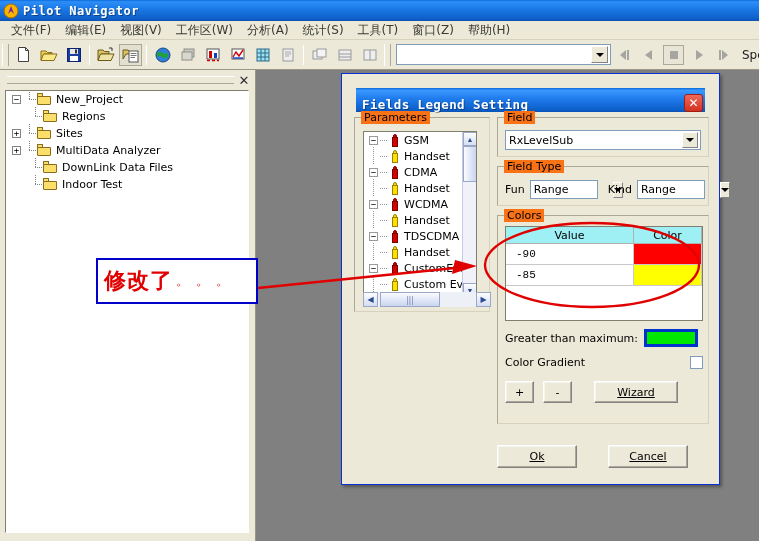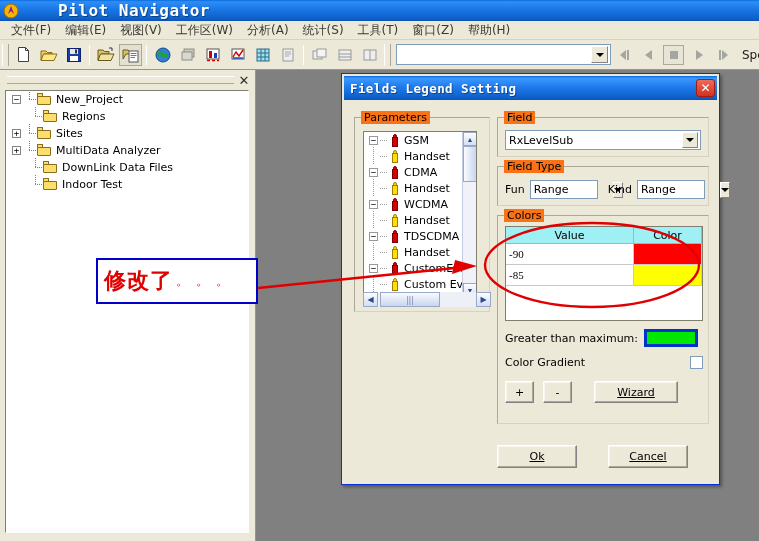--- a/index.html
+++ b/index.html
@@ -19,21 +19,21 @@
     position:absolute; left:0; top:0; width:759px; height:21px;
     background:linear-gradient(to bottom,#0a6ad8 0%,#2e8ef7 8%,#1b7ae8 40%,#0e5fc7 90%,#0b52b5 100%);
     display:flex; align-items:center;
   }
   .titlebar .appicon {
     width:16px; height:16px; margin-left:3px; margin-right:4px;
     position:relative; flex:none;
   }
   .titlebar .apptext {
     color:#fff; font-family:"DejaVu Sans Mono", monospace; font-weight:bold;
-    font-size:16px; letter-spacing:0.5px; text-shadow:1px 1px 0 rgba(0,0,0,.35);margin-left:35px;
+    font-size:12px; letter-spacing:0.5px; text-shadow:1px 1px 0 rgba(0,0,0,.35);
   }
 
   
   .menubar {
     position:absolute; left:0; top:21px; width:759px; height:19px;
     background:#ece9d8; display:flex; align-items:center; padding-left:4px;
     border-bottom:1px solid #d6d2bd;
   }
   .menubar .mi {
     padding:2px 7px 2px 7px; color:#3a3a33; font-size:12px;
@@ -123,23 +123,23 @@
   .arrowsvg { position:absolute; left:0; top:0; width:759px; height:541px;
     pointer-events:none; z-index:40; }
 
   
   .dialog {
     position:absolute; left:341px; top:73px; width:379px; height:412px;
     background:#ece9d8; border:1px solid #0831d9; z-index:20;
     box-shadow:2px 2px 3px rgba(0,0,0,.35);
   }
   .dlgtitle {
-    height:24px; margin:2px;
+    height:24px; margin:14px;
     background:linear-gradient(to bottom,#0a6ad8 0%,#3b98ff 10%,#1f7bec 45%,#0c5ec8 92%,#0b52b5 100%);
-    display:flex; align-items:center; justify-content:space-between; padding:0 2px 0 6px;
+    display:flex; align-items:flex-end; justify-content:space-between; padding:0 2px 0 6px;
   }
   .dlgtitle .t { color:#fff; font-weight:bold; font-size:12.5px;
     font-family:"DejaVu Sans Mono", monospace; letter-spacing:0.4px;
     text-shadow:1px 1px 0 rgba(0,0,0,.35); }
   .closebtn { width:19px; height:18px; background:linear-gradient(to bottom,#f06a5a,#d2321f);
     border:1px solid #a41b10; border-radius:3px; display:flex;
     align-items:center; justify-content:center; color:#fff; font-size:12px;
     font-weight:bold; font-family:"DejaVu Sans", sans-serif; }
 
   .groupbox { position:absolute; border:1px solid #d6d2bd;
@@ -197,22 +197,22 @@
      border:1px solid #fff; border-right-color:#848284; border-bottom-color:#848284;
      display:flex; align-items:center; justify-content:center; }
   .caretdn { width:0;height:0;border-left:4px solid transparent;border-right:4px solid transparent;
      border-top:4px solid #000; }
 
   .gridhdr { display:flex; height:17px; background:#9ff0f5; border-bottom:1px solid #b0b0b0; }
   .gridhdr div { display:flex; align-items:center; justify-content:center;
      font-size:11px; color:#000; font-family:"DejaVu Sans", sans-serif;
      border-right:1px solid #b0b0b0; }
   .gridrow { display:flex; height:21px; border-bottom:1px solid #c8c8c8; }
-  .gridrow .cv { display:flex; align-items:center; padding-left:3px; font-size:11px;
-     color:#000; border-right:1px solid #c8c8c8; font-family:Liberation Serif, serif; }
+  .gridrow .cv { display:flex; align-items:center; padding-left:10px; font-size:11px;
+     color:#000; border-right:1px solid #c8c8c8; font-family:Liberation Mono, monospace; }
   .gridrow .cc { border-right:1px solid #c8c8c8; }
 
   .btn3d { background:#ece9d8; border:1px solid #fff;
      border-right-color:#848284; border-bottom-color:#848284;
      box-shadow:inset -1px -1px 0 #aca899, inset 1px 1px 0 #f6f5ee;
      display:flex; align-items:center; justify-content:center;
      font-size:11px; color:#000; font-family:"DejaVu Sans", sans-serif; }
   .chk { width:13px; height:13px; background:#fff; border:1px solid #7f9db9; }
   .ulab { text-decoration:underline; }
   svg { display:block; }

